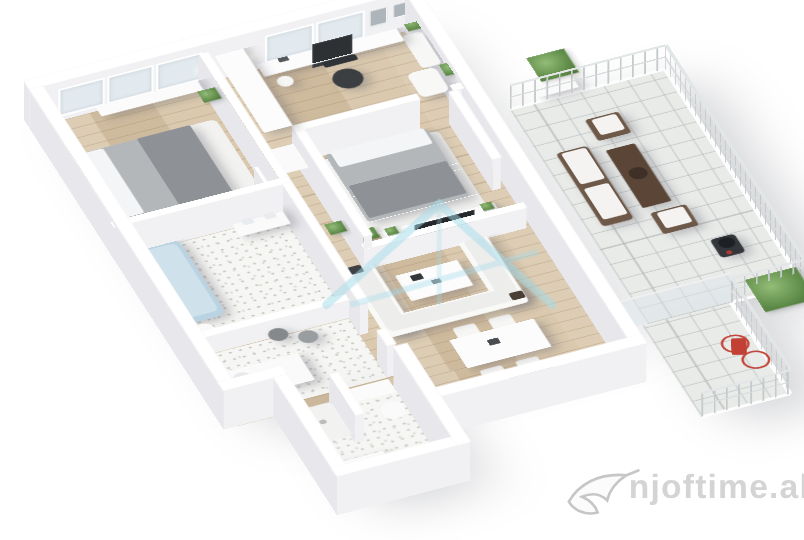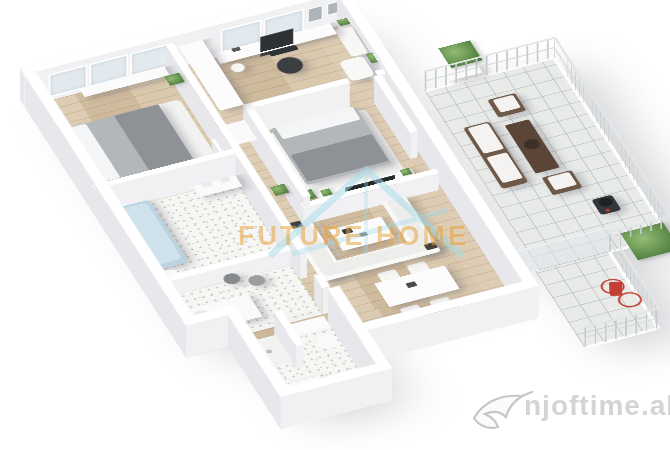--- a/index.html
+++ b/index.html
@@ -283,21 +283,20 @@
       <div style="position: absolute; left: 428px; top: 524px; width: 20px; height: 20px; border: 2.5px solid rgb(194, 64, 52); border-radius: 50%; transform: translateZ(12px);"></div>
       <div style="position: absolute; left: 426px; top: 506px; width: 13px; height: 22px; background: rgb(194, 64, 52); border-radius: 2px; transform: translateZ(14px) rotateZ(20deg);"></div>
     </div>
 
   <svg class="wm-house" width="210" height="105" viewBox="0 0 210 105">
     <path d="M10 96 L104 12 L198 96" fill="none" stroke="#a4dbea" stroke-width="7" stroke-linecap="round"></path>
     <path d="M30 96 L186 52" fill="none" stroke="#a4dbea" stroke-width="5" opacity=".8"></path>
     <path d="M104 12 L104 96" fill="none" stroke="#a4dbea" stroke-width="4" opacity=".6"></path>
   </svg>
 
-  <div class="wm-text" style="color: rgb(233, 164, 64);">FUTURE HOME</div>
 
   <div class="wm-corner">
     <svg class="wm-bird" width="80" height="58" viewBox="0 0 80 58">
       <path d="M6 38 C14 24 30 14 54 16 C45 22 40 28 38 37 C32 31 24 31 17 34 C24 37 28 41 30 47 C20 50 10 45 6 38 Z" fill="#fbfbfb" stroke="#c6c6c6" stroke-width="2.2"></path>
       <path d="M54 16 L64 12" fill="none" stroke="#c6c6c6" stroke-width="2.2" stroke-linecap="round"></path>
     </svg>
     <div class="wm-corner-text" style="color: rgb(212, 212, 212);">njoftime.al</div>
   </div>
 </div>
 

